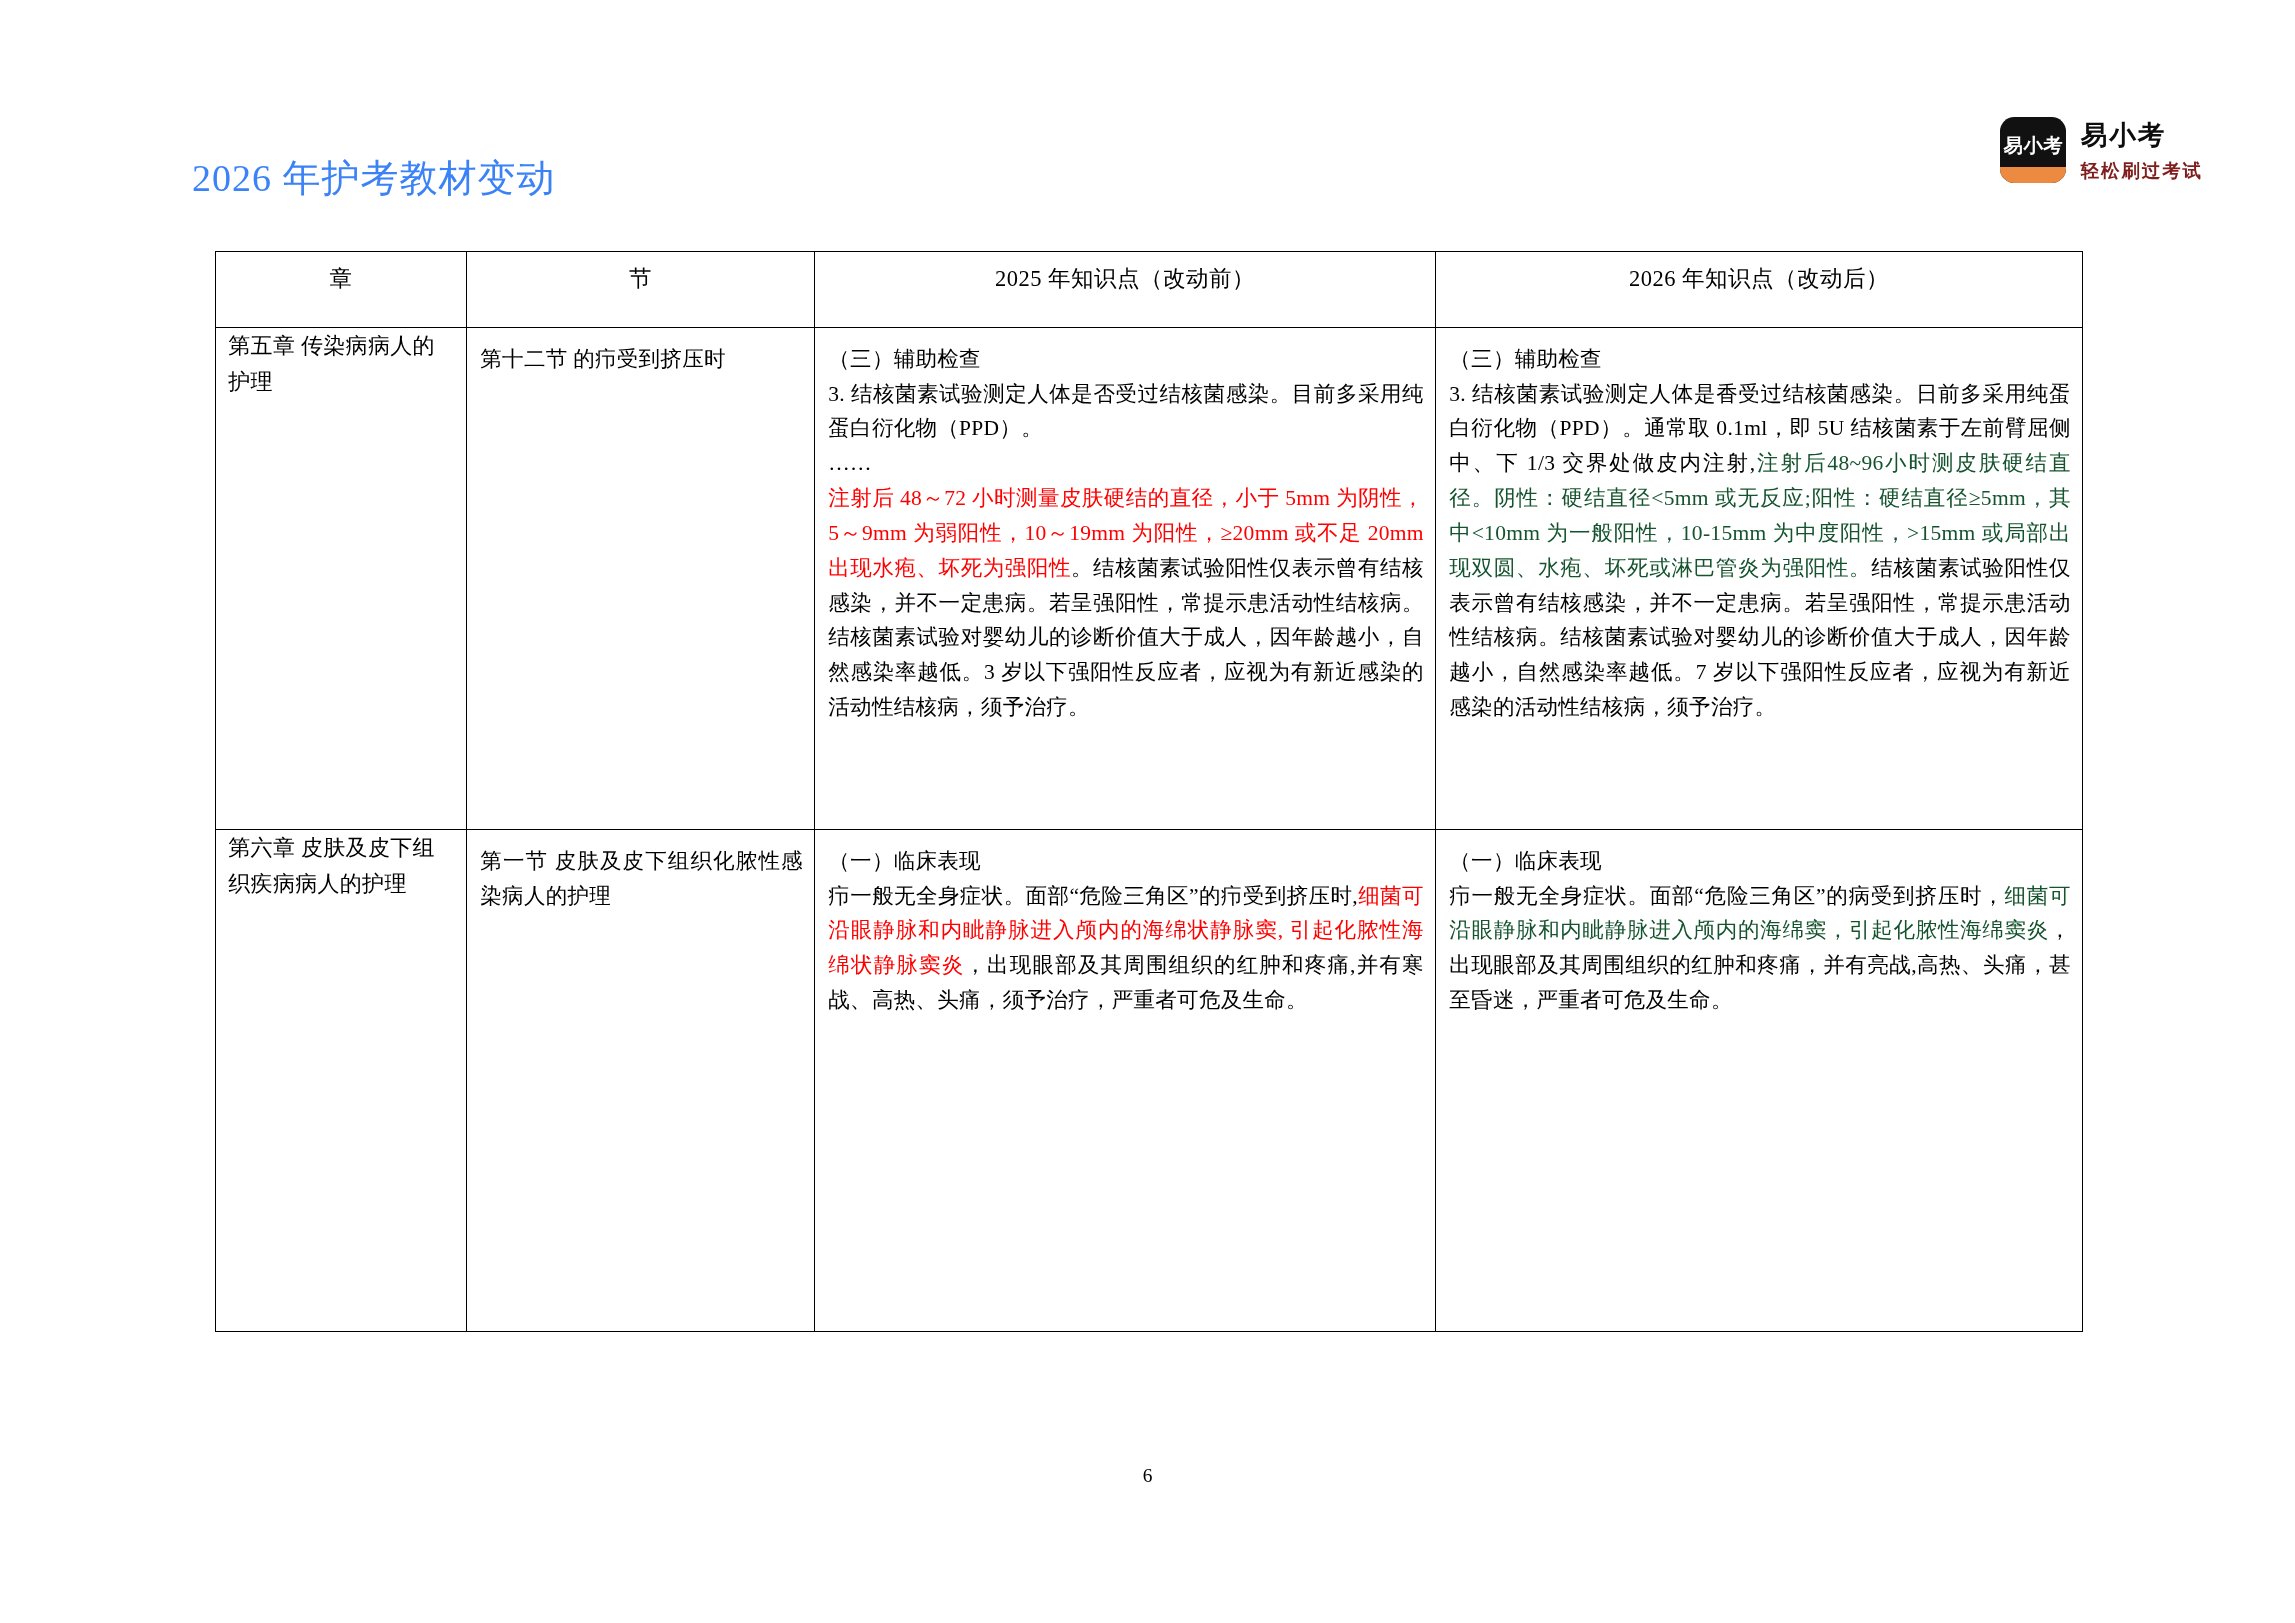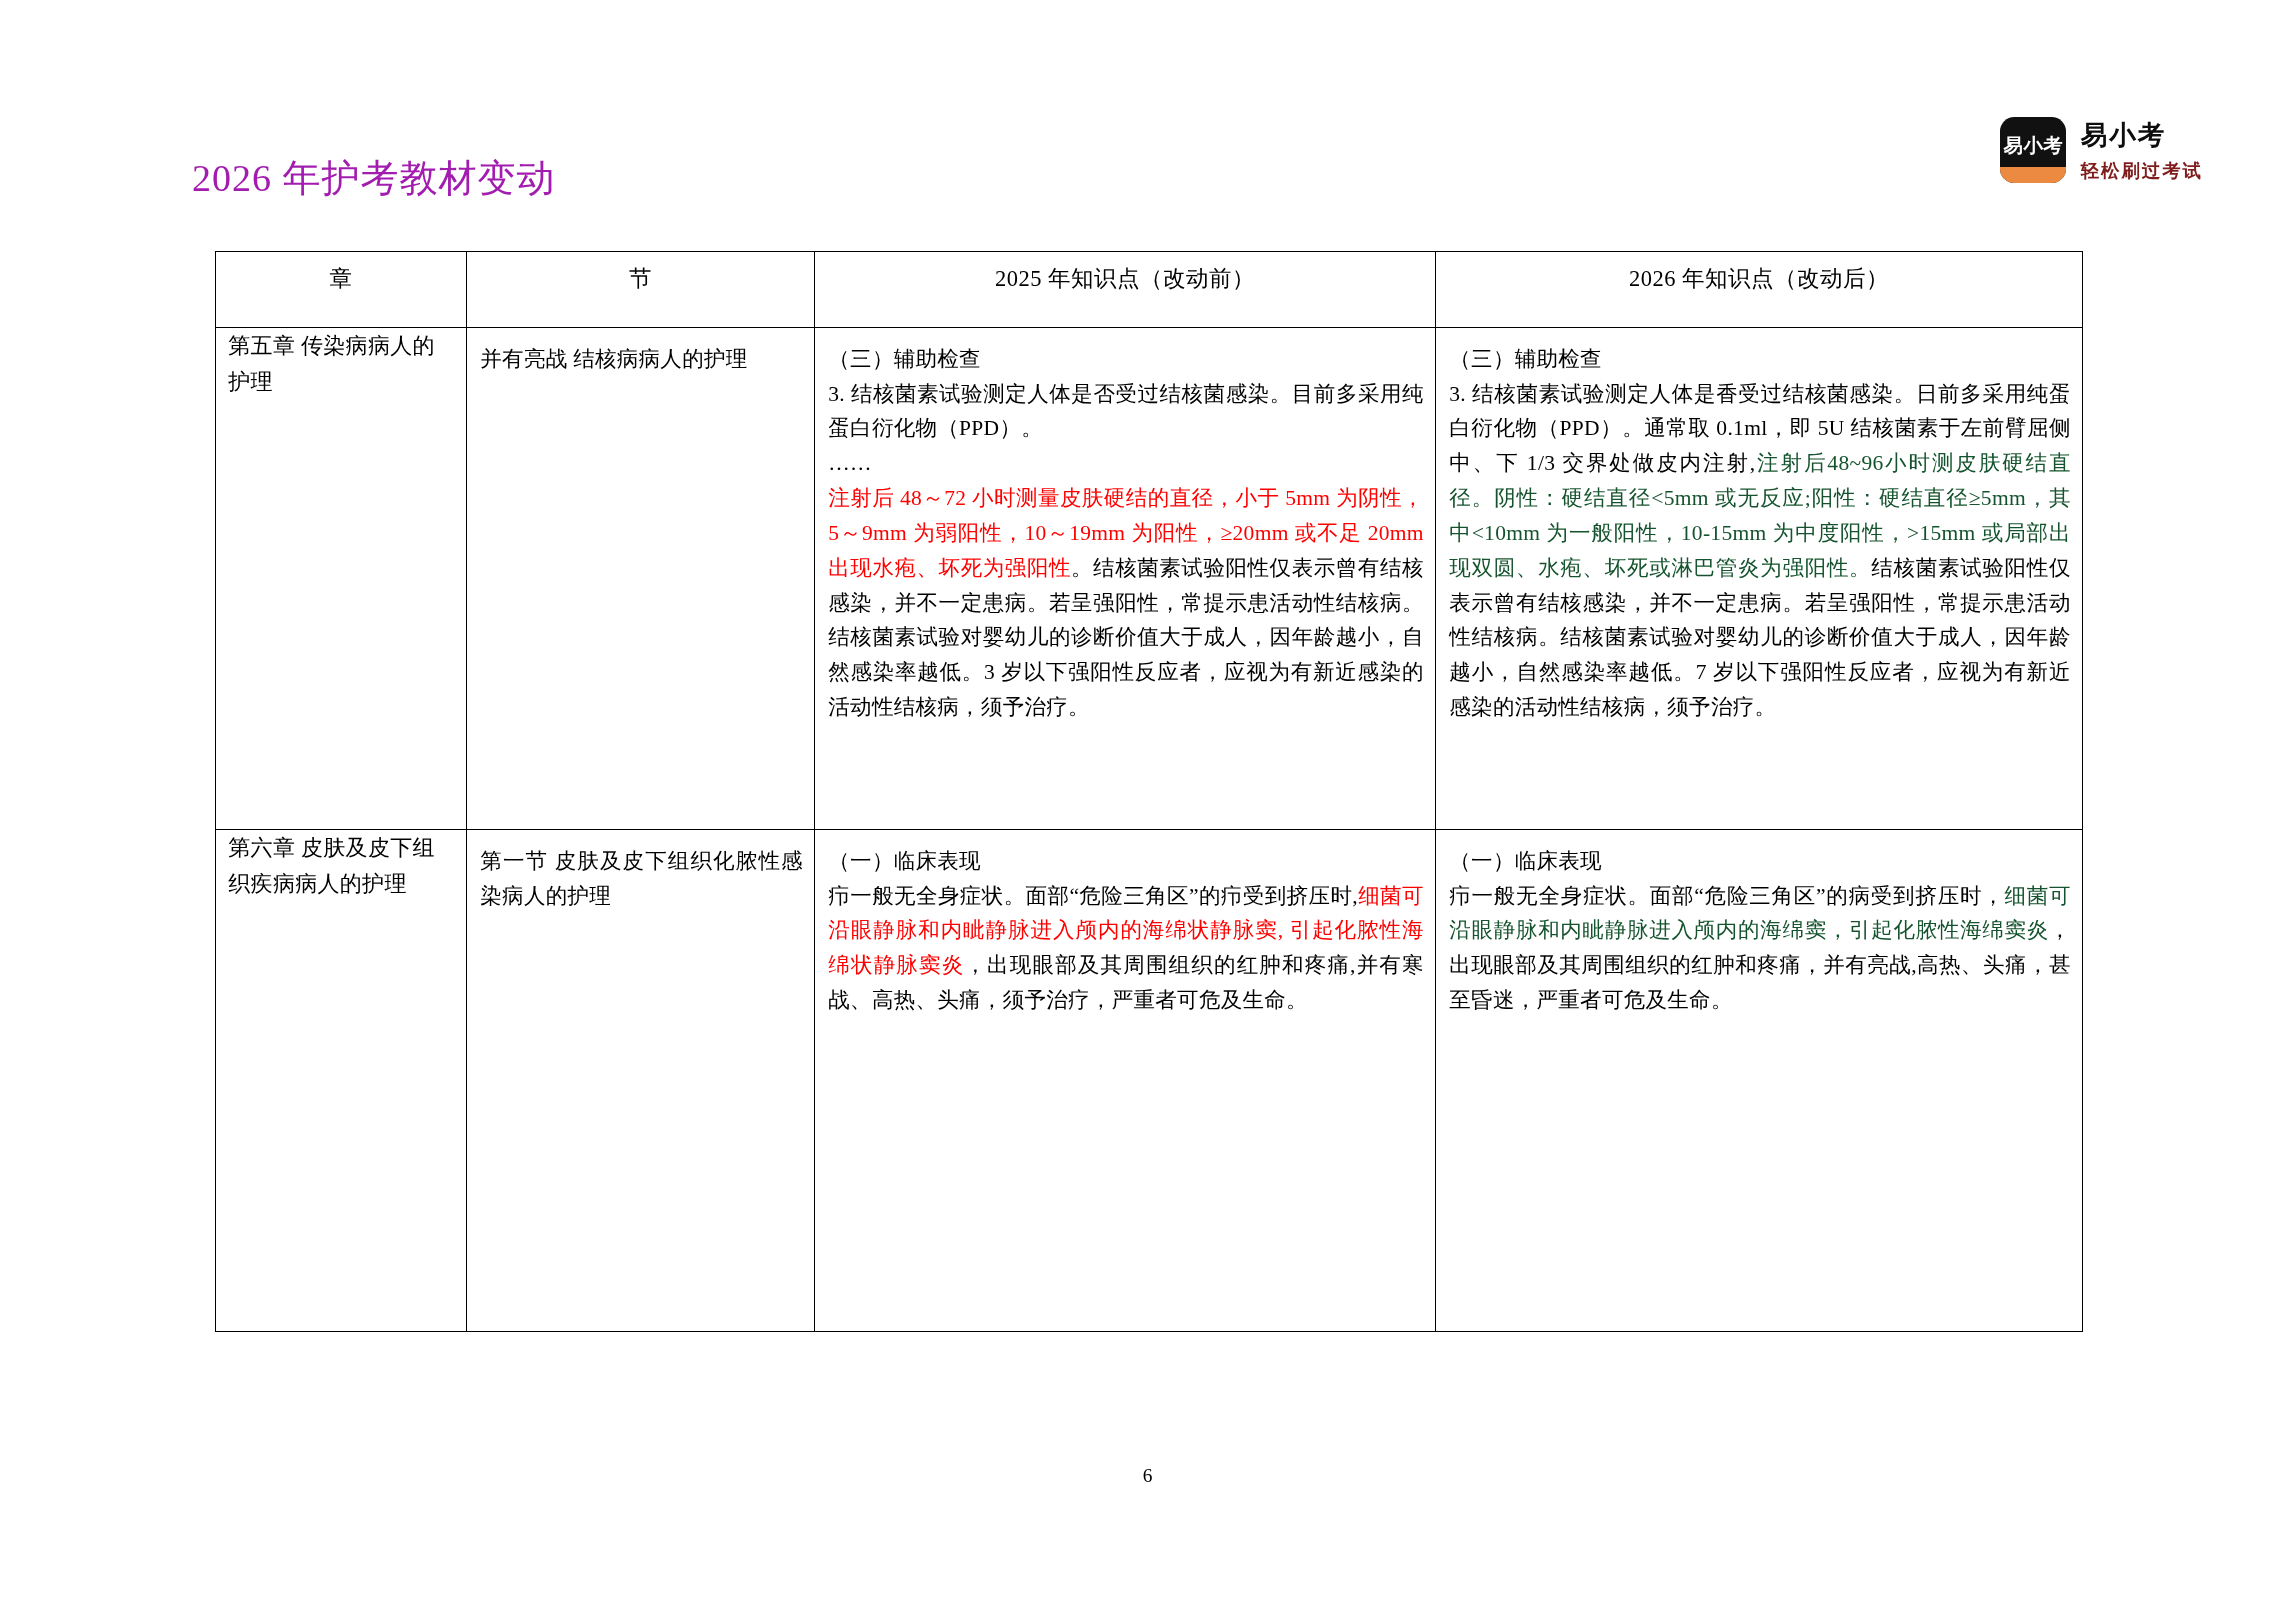--- a/index.html
+++ b/index.html
@@ -9,21 +9,21 @@
     font-family:"Liberation Serif", serif;
     color:#000;
     position:relative;
     overflow:hidden;
   }
   .page { position:relative; width:2295px; height:1623px; }
 
   
   .doc-title{
     position:absolute; left:192px; top:153px;
-    font-size:38px; color:#a21caf; letter-spacing:1px;
+    font-size:38px; color:#3b82f6; letter-spacing:1px;
     white-space:nowrap;
   }
   .brand{
     position:absolute; right:92px; top:117px;
     display:flex; align-items:flex-start; gap:14.3px;
   }
   .brand-mark{
     width:66px; height:66px; border-radius:14.3px;
     background:#111; position:relative; overflow:hidden;
     display:flex; align-items:center; justify-content:center;
@@ -128,21 +128,21 @@
         <th>2026 年知识点（改动后）</th>
       </tr>
     </thead>
     <tbody>
 
       <tr class="r1">
         <td class="ch-cell">
           <div class="ch-inner">第五章 传染病病人的护理</div>
         </td>
         <td>
-          <div class="cell-pad cell-body">并有亮战 结核病病人的护理</div>
+          <div class="cell-pad cell-body">第十二节 的疖受到挤压时</div>
         </td>
         <td>
           <div class="cell-pad cell-body">
             <div>（三）辅助检查</div>
             <div>
               <span>3. 结核菌素试验测定人体是否受过结核菌感染。目前多采用纯蛋白衍化物（PPD）。</span>
             </div>
             <div>……</div>
             <div>
               <span class="red">注射后 48～72 小时测量皮肤硬结的直径，小于 5mm 为阴性，5～9mm 为弱阳性，10～19mm 为阳性，≥20mm 或不足 20mm 出现水疱、坏死为强阳性</span><span>。结核菌素试验阳性仅表示曾有结核感染，并不一定患病。若呈强阳性，常提示患活动性结核病。结核菌素试验对婴幼儿的诊断价值大于成人，因年龄越小，自然感染率越低。3 岁以下强阳性反应者，应视为有新近感染的活动性结核病，须予治疗。</span>

